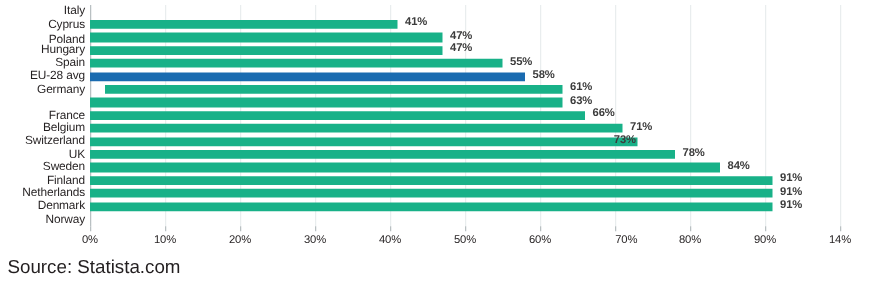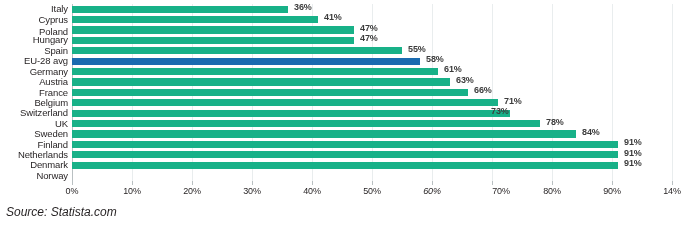--- a/index.html
+++ b/index.html
@@ -122,41 +122,39 @@
     transform: translateX(-50%);
     white-space: nowrap;
     letter-spacing: -0.1px;
   }
 
   
   #source-note {
     position: absolute;
     left: 6px;
     top: 205px;
-    font-size: 12px;
-    font-style: italic;
+    font-size: 15px;
     color: #231f20;
     white-space: nowrap;
     text-align: right;
   }
 </style>
 </head>
 <body>
 
 <div id="chart-root">
 
   <div id="category-labels">
       <div class="cat-label" style="top: -0.794118px;">Italy</div>
       <div class="cat-label" style="top: 9.61765px;">Cyprus</div>
       <div class="cat-label" style="top: 22px;">Poland</div>
       <div class="cat-label" style="top: 40.8529px;">Spain</div>
       <div class="cat-label" style="top: 30.4412px;">Hungary</div>
       <div class="cat-label" style="top: 51.2647px;">EU-28 avg</div>
       <div class="cat-label" style="top: 61.6765px;">Germany</div>
-      <div class="cat-label" style="top: 72.0882px;">Austria</div>
       <div class="cat-label" style="top: 82.5px;">France</div>
       <div class="cat-label" style="top: 92.9118px;">Belgium</div>
       <div class="cat-label" style="top: 103.324px;">Switzerland</div>
       <div class="cat-label" style="top: 113.735px;">UK</div>
       <div class="cat-label" style="top: 124.147px;">Sweden</div>
       <div class="cat-label" style="top: 134.559px;">Finland</div>
       <div class="cat-label" style="top: 144.971px;">Netherlands</div>
       <div class="cat-label" style="top: 155.382px;">Denmark</div>
       <div class="cat-label" style="top: 165.794px;">Norway</div>
     </div>
@@ -169,45 +167,41 @@
         <div class="gridline" style="left: 180px;"></div>
         <div class="gridline" style="left: 240px;"></div>
         <div class="gridline" style="left: 300px;"></div>
         <div class="gridline" style="left: 360px;"></div>
         <div class="gridline" style="left: 420px;"></div>
         <div class="gridline" style="left: 480px;"></div>
         <div class="gridline" style="left: 540px;"></div>
         <div class="gridline" style="left: 600px;"></div>
       </div>
     <div class="bar-rows" id="bar-rows">
-        <div class="bar-row" style="top: 0px; height: 10.4118px;">
-          <div class="bar" style="width: 216px;"></div>
-          <div class="bar-value" style="left: 222px;">36%</div>
-        </div>
         <div class="bar-row" style="top: 10.4118px; height: 10.4118px;">
           <div class="bar" style="width: 246px;"></div>
           <div class="bar-value" style="left: 252px;">41%</div>
         </div>
         <div class="bar-row" style="top: 20.8235px; height: 10.4118px;">
           <div class="bar" style="width: 282px;"></div>
           <div class="bar-value" style="left: 288px;">47%</div>
         </div>
         <div class="bar-row" style="top: 31.2353px; height: 10.4118px;">
           <div class="bar" style="width: 282px;"></div>
           <div class="bar-value" style="left: 288px;">47%</div>
         </div>
         <div class="bar-row" style="top: 41.6471px; height: 10.4118px;">
           <div class="bar" style="width: 330px;"></div>
           <div class="bar-value" style="left: 336px;">55%</div>
         </div>
         <div class="bar-row" style="top: 52.0588px; height: 10.4118px;">
           <div class="bar highlight" style="width: 348px;"></div>
           <div class="bar-value" style="left: 354px;">58%</div>
         </div>
-        <div class="bar-row" style="top: 62.4706px; height: 10.4118px;">
+        <div class="bar-row" style="top: 62.4706px; height: 10.4118px; margin-left: 12px;">
           <div class="bar" style="width: 366px;"></div>
           <div class="bar-value" style="left: 372px;">61%</div>
         </div>
         <div class="bar-row" style="top: 72.8824px; height: 10.4118px;">
           <div class="bar" style="width: 378px;"></div>
           <div class="bar-value" style="left: 384px;">63%</div>
         </div>
         <div class="bar-row" style="top: 83.2941px; height: 10.4118px;">
           <div class="bar" style="width: 396px;"></div>
           <div class="bar-value" style="left: 402px;">66%</div>
@@ -250,21 +244,21 @@
       <div class="x-tick-label" style="left: 60px;">10%</div>
       <div class="x-tick" style="left: 120px;"></div>
       <div class="x-tick-label" style="left: 120px;">20%</div>
       <div class="x-tick" style="left: 180px;"></div>
       <div class="x-tick-label" style="left: 180px;">30%</div>
       <div class="x-tick" style="left: 240px;"></div>
       <div class="x-tick-label" style="left: 240px;">40%</div>
       <div class="x-tick" style="left: 300px;"></div>
       <div class="x-tick-label" style="left: 300px;">50%</div>
       <div class="x-tick" style="left: 360px;"></div>
-      <div class="x-tick-label" style="left: 360px; font-style: italic;">60%</div>
+      <div class="x-tick-label" style="left: 360px;">60%</div>
       <div class="x-tick" style="left: 420px;"></div>
       <div class="x-tick-label" style="left: 429px;">70%</div>
       <div class="x-tick" style="left: 480px;"></div>
       <div class="x-tick-label" style="left: 480px;">80%</div>
       <div class="x-tick" style="left: 540px;"></div>
       <div class="x-tick-label" style="left: 540px;">90%</div>
       <div class="x-tick" style="left: 600px;"></div>
       <div class="x-tick-label" style="left: 600px;">14%</div>
     </div>
 

